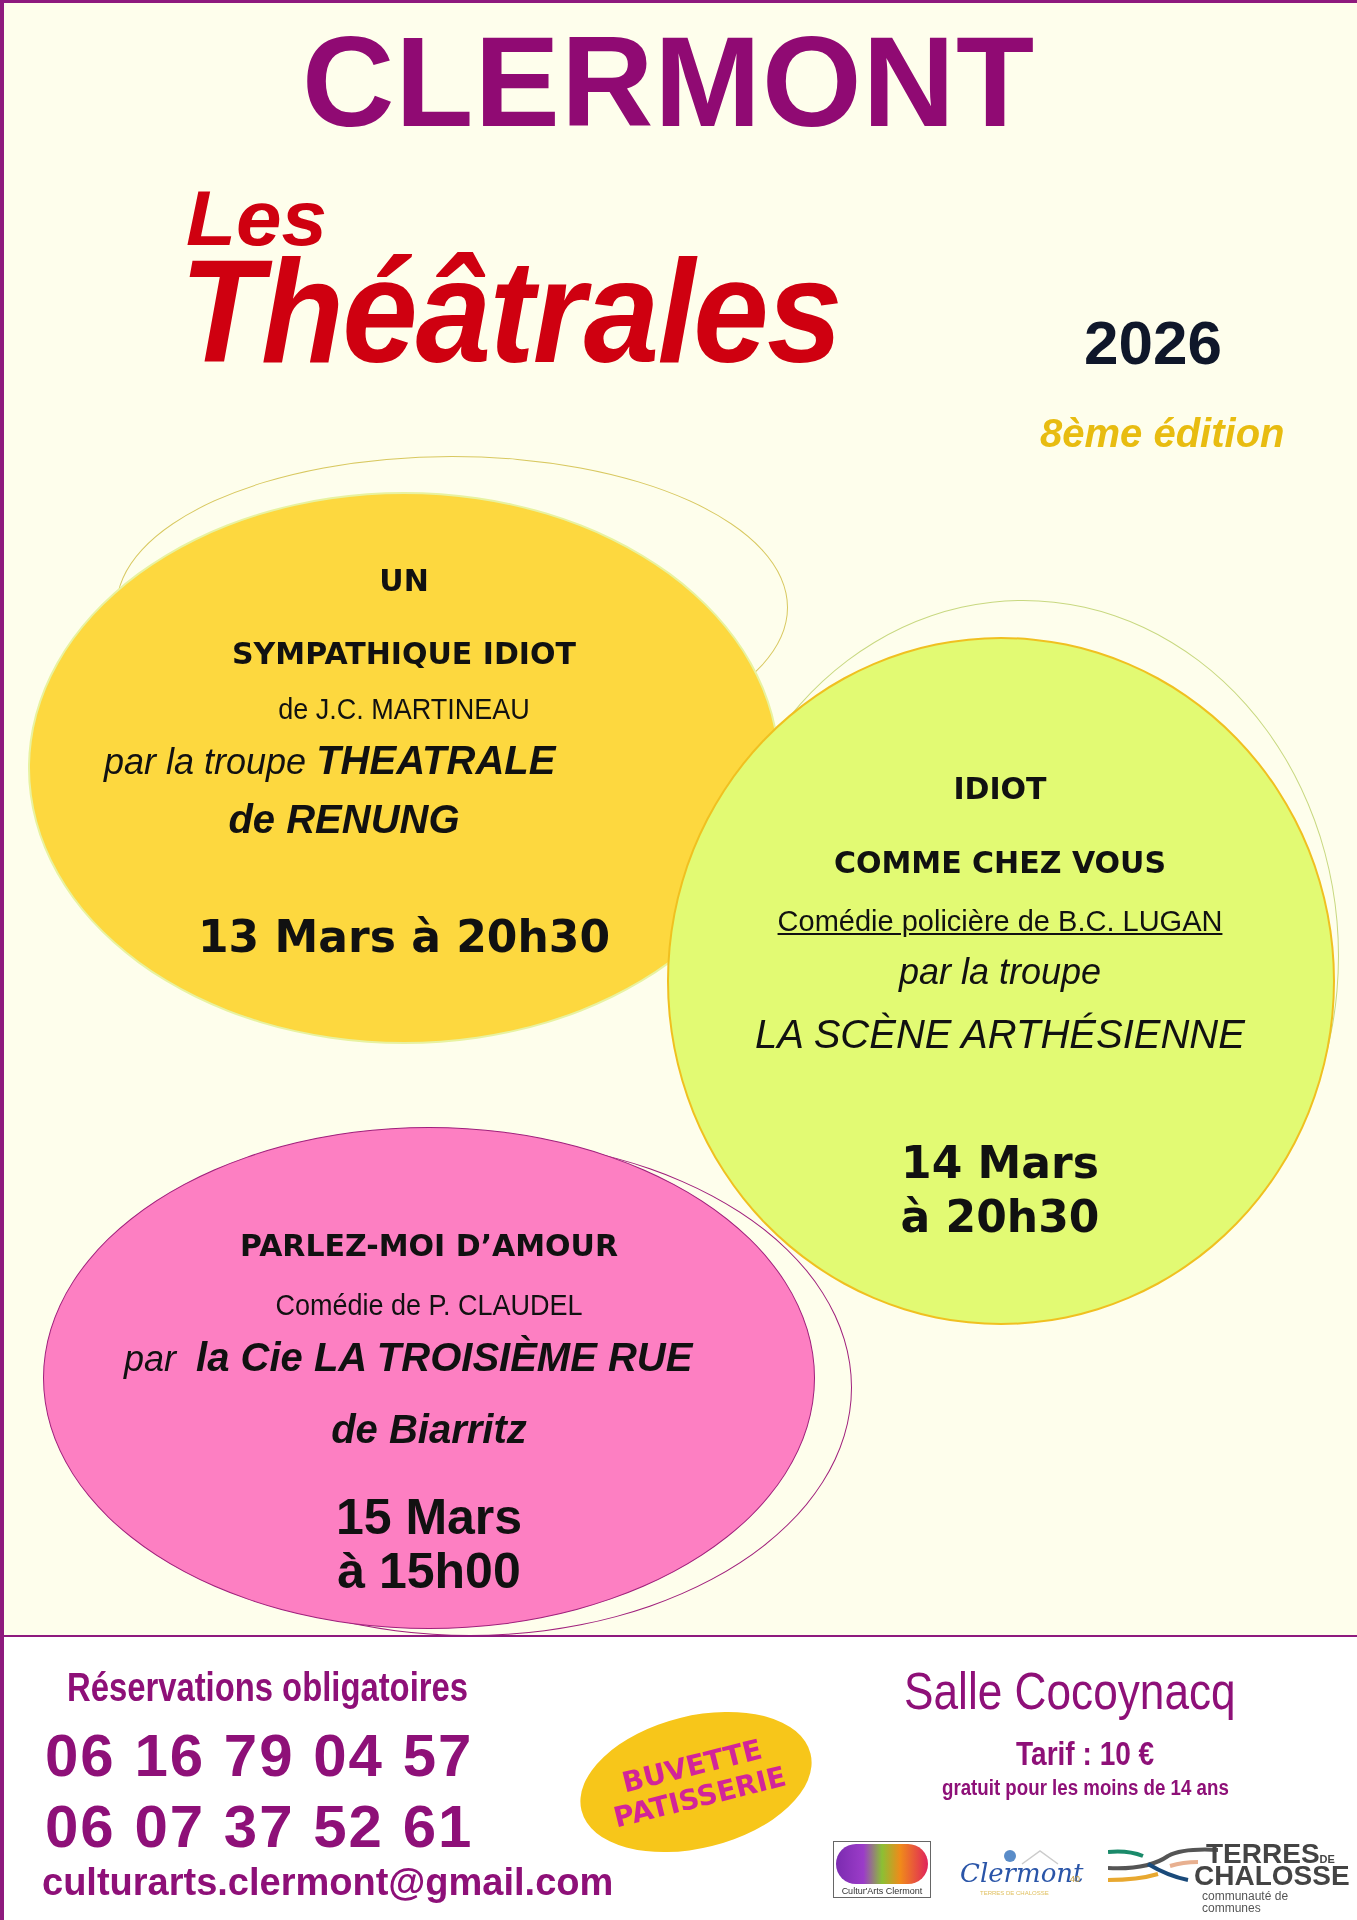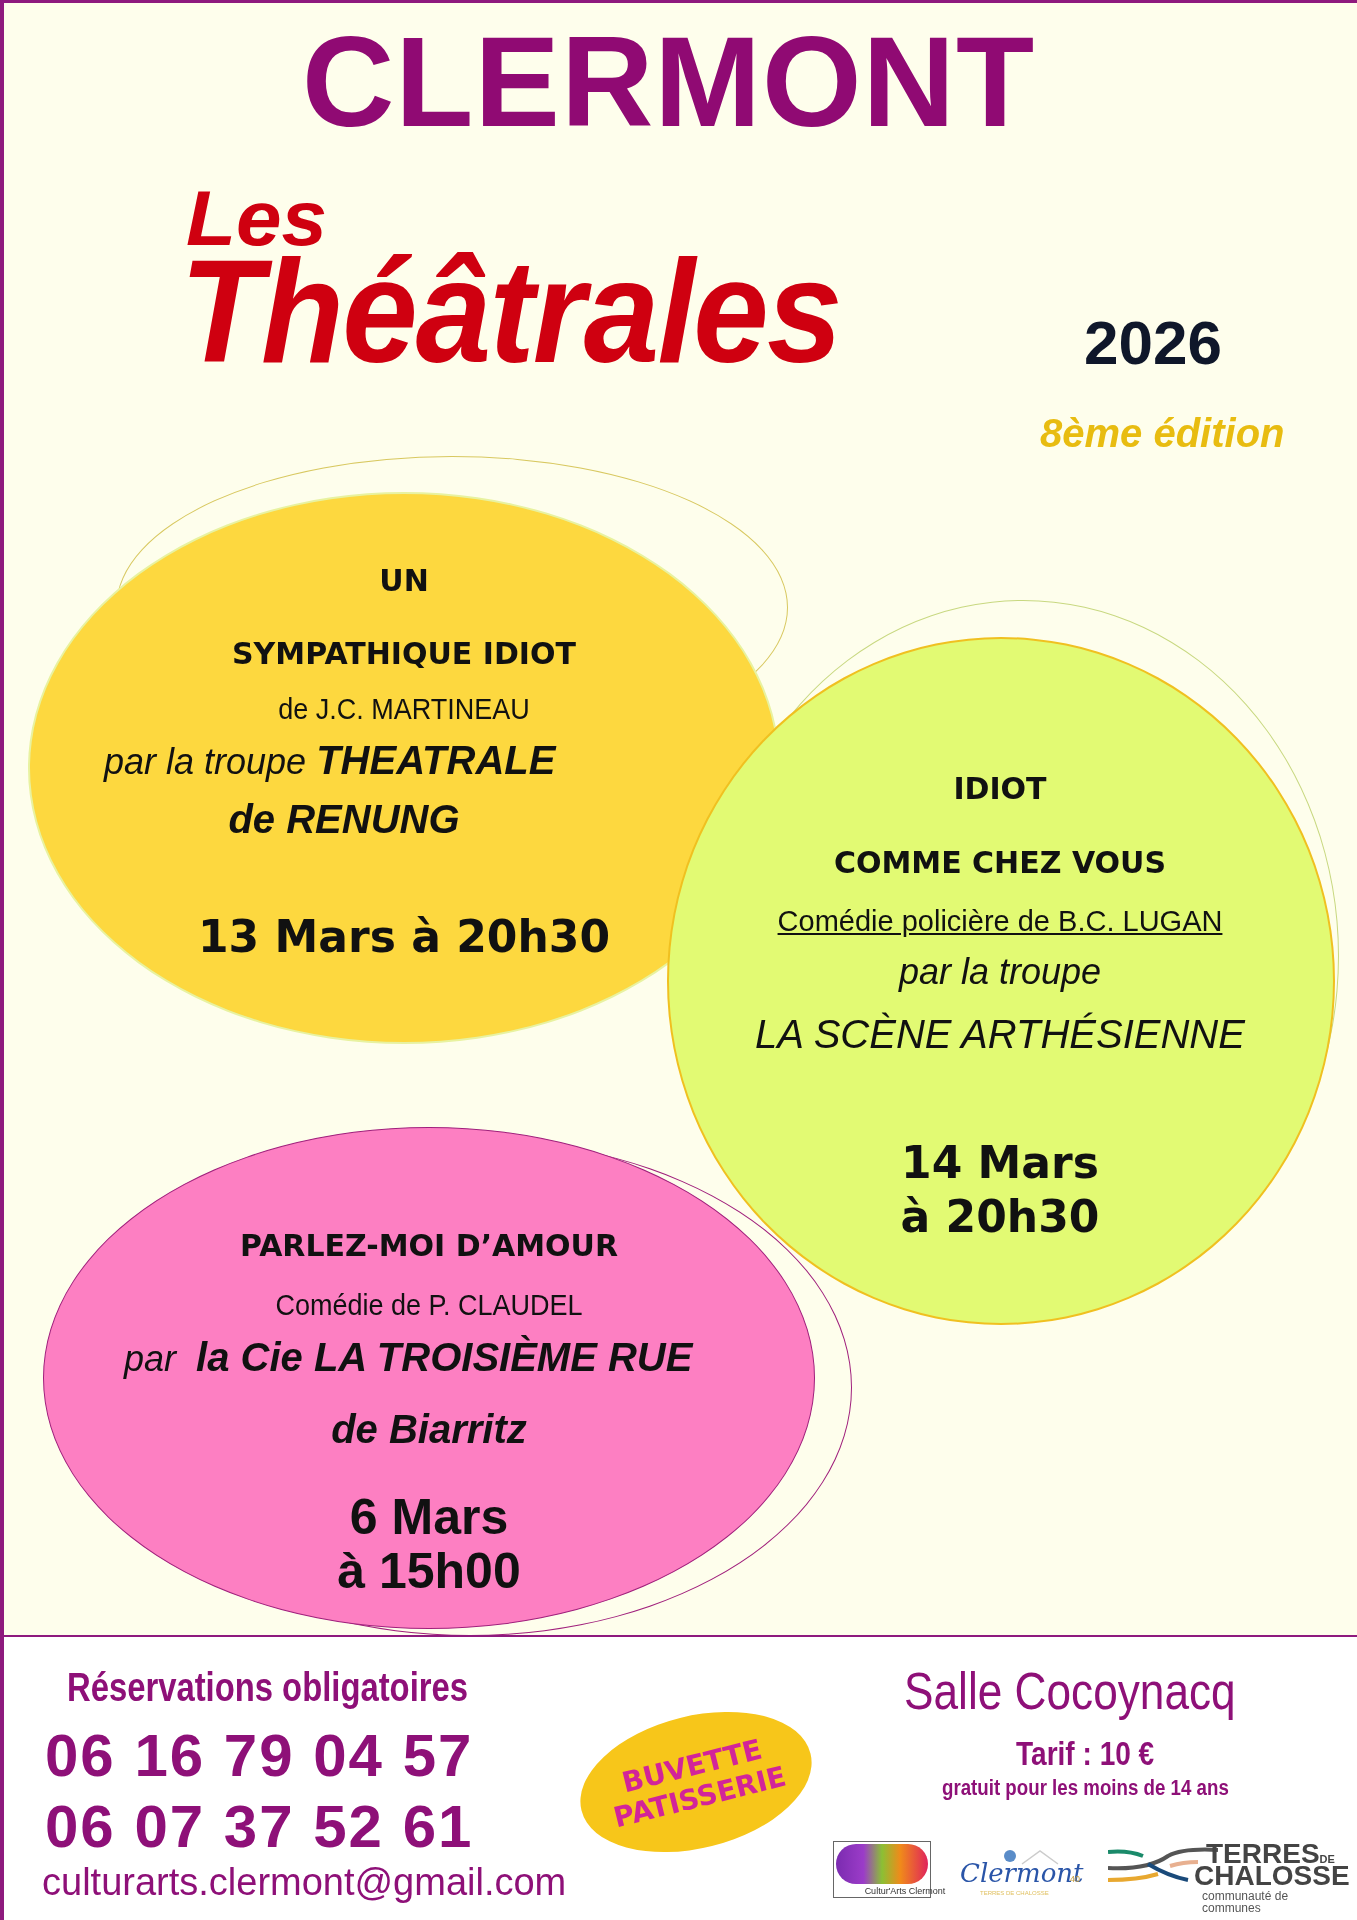--- a/index.html
+++ b/index.html
@@ -27,30 +27,30 @@
   .troupe b { font-weight: bold; font-size: 40px; }
   .date { font-weight: bold; font-size: 50px; line-height: 54px; }
   .date-wide { font-family: "DejaVu Sans", sans-serif; font-weight: bold; font-size: 44px; line-height: 54px; }
   .divider { position: absolute; left: 0; top: 1635px; width: 1357px; height: 2px; background: #8e1a7e; }
   .footer-bg { position: absolute; left: 4px; top: 1637px; width: 1353px; height: 283px; background: #ffffff; }
   .purple { color: #8e1078; }
   .resa { left: 67px; top: 1664px; font-size: 40px; line-height: 46px; font-weight: bold; transform: scaleX(0.82); transform-origin: left; }
   .phone { left: 45px; font-size: 60px; line-height: 64px; font-weight: bold; letter-spacing: 2px; }
   .phone1 { top: 1724px; }
   .phone2 { top: 1795px; }
-  .email { left: 42px; top: 1860px; font-size: 38px; line-height: 44px; font-weight: normal; }
+  .email { left: 42px; top: 1860px; font-size: 38px; line-height: 44px; font-weight: bold; }
   .buvette { position: absolute; left: 578px; top: 1716px; width: 236px; height: 132px; border-radius: 50%; background: #f7c61a; transform: rotate(-14deg); display: flex; flex-direction: column; align-items: center; justify-content: center; }
   .buvette span { display: block; color: #d2249a; font-weight: bold; font-size: 28px; line-height: 32px; font-family: "DejaVu Sans", sans-serif; }
   .salle { left: 904px; top: 1662px; font-size: 52px; line-height: 58px; transform: scaleX(0.85); transform-origin: left; }
   .tarif { left: 1016px; top: 1734px; font-size: 33px; line-height: 40px; font-weight: bold; transform: scaleX(0.85); transform-origin: left; }
   .gratuit { left: 942px; top: 1775px; font-size: 22px; line-height: 26px; font-weight: bold; transform: scaleX(0.85); transform-origin: left; }
   .logo { position: absolute; }
   .logo-cac { left: 833px; top: 1841px; width: 98px; height: 57px; border: 1px solid #666; box-sizing: border-box; background: #fff; }
   .logo-cac .cac-letters { position: absolute; left: 2px; top: 2px; width: 92px; height: 40px; border-radius: 20px; background: linear-gradient(90deg, #7b2bb0 0%, #9b3cc8 30%, #8bc034 50%, #f08a1a 70%, #e0245c 100%); }
-  .logo-cac .cac-caption { position: absolute; left: 0; bottom: 1px; width: 96px; text-align: center; font-size: 9px; color: #333; margin-left: 23px; }
+  .logo-cac .cac-caption { position: absolute; left: 0; bottom: 1px; width: 96px; text-align: center; font-size: 9px; color: #333; }
   .logo-clermont { left: 960px; top: 1848px; width: 125px; height: 52px; }
   .logo-clermont .script { position: absolute; left: 0; top: 10px; font-family: "DejaVu Serif", serif; font-style: italic; font-size: 26px; color: #2a55a8; }
   .logo-clermont .num { position: absolute; left: 110px; top: 26px; font-size: 9px; color: #c8a040; }
   .logo-clermont .sub { position: absolute; left: 20px; top: 42px; font-size: 6px; color: #e0c060; }
   .logo-terres { left: 1108px; top: 1840px; width: 228px; height: 62px; }
   .logo-terres .t1 { position: absolute; left: 98px; top: 0px; font-weight: bold; font-size: 28px; line-height: 28px; color: #444; }
   .logo-terres .t1 small { font-size: 11px; }
   .logo-terres .t2 { position: absolute; left: 86px; top: 22px; font-weight: bold; font-size: 28px; line-height: 28px; color: #444; }
   .logo-terres .t3 { position: absolute; left: 94px; top: 50px; font-size: 12px; line-height: 12px; color: #555; }
 </style>
@@ -95,21 +95,21 @@
 </div>
 
 <div>
   <div class="c-text h-bold-wide" style="left:79px;width:700px;top:1219px;">PARLEZ-MOI D’AMOUR</div>
   <div class="c-text author-cond" style="left:229px;width:400px;top:1288px;">Comédie de P. CLAUDEL</div>
   <div class="c-text troupe" style="left:124px;width:620px;top:1335px;text-align:left;">
     <span>par</span>&nbsp;
     <b>la Cie LA TROISIÈME RUE</b>
   </div>
   <div class="c-text troupe" style="left:279px;width:300px;top:1407px;"><b>de Biarritz</b></div>
-  <div class="c-text date" style="left:279px;width:300px;top:1490px;">6 Mars</div>
+  <div class="c-text date" style="left:279px;width:300px;top:1490px;">15 Mars</div>
   <div class="c-text date" style="left:279px;width:300px;top:1544px;">à 15h00</div>
 </div>
 
 <div class="footer-bg"></div>
 <div class="divider"></div>
 
 <div class="abs resa purple">Réservations obligatoires</div>
 <div class="abs phone phone1 purple">06 16 79 04 57</div>
 <div class="abs phone phone2 purple">06 07 37 52 61</div>
 <div class="abs email purple">culturarts.clermont@gmail.com</div>

